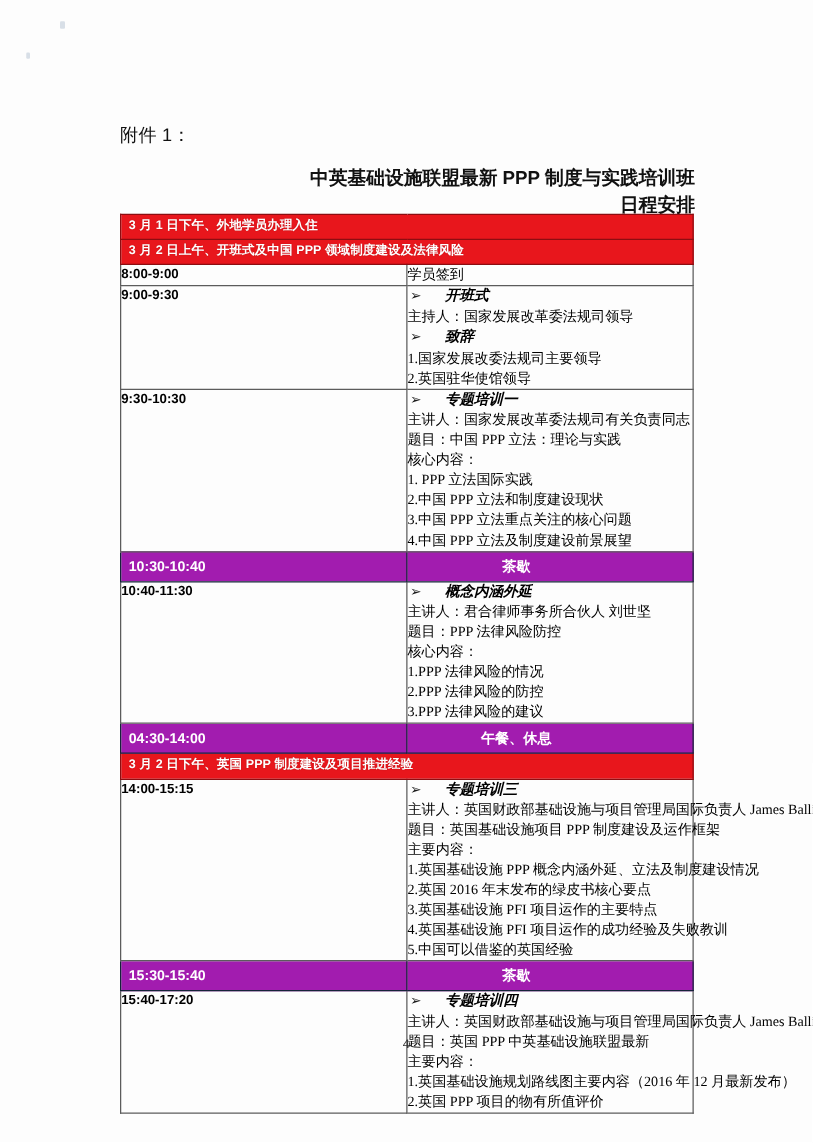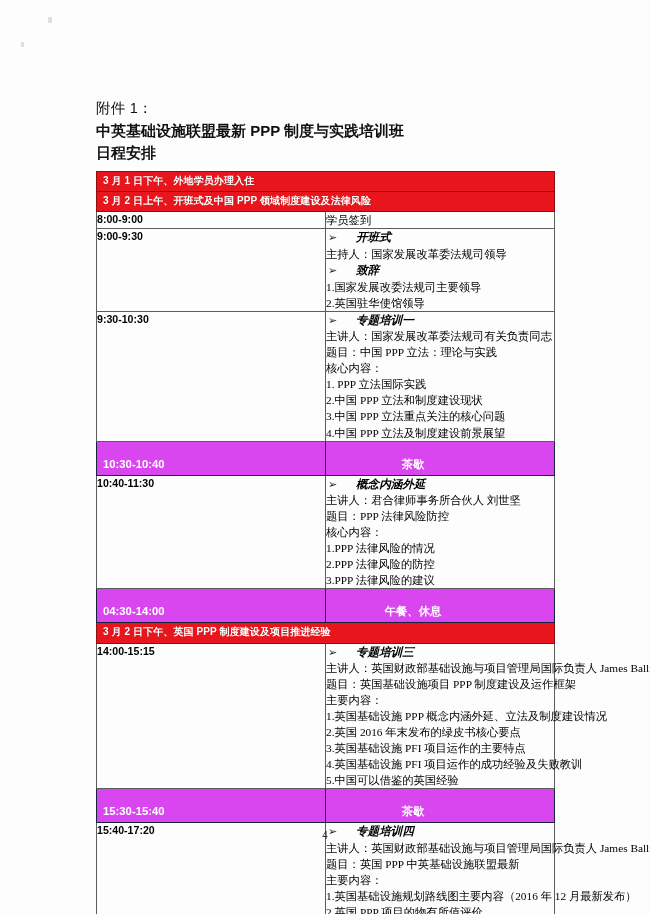--- a/index.html
+++ b/index.html
@@ -37,23 +37,23 @@
     font-family: "Liberation Sans", "DejaVu Sans", sans-serif;
     font-weight: normal;
     font-size: 14.5px;
     letter-spacing: .2px;
     color: #111;
   }
 
   .doc-title {
     position: absolute;
     left: 96px;
-    top: 120px;
+    top: 132px;
     width: 460px;
-    text-align: left;
+    text-align: right;
     font-family: "Liberation Sans", "DejaVu Sans", sans-serif;
     font-weight: bold;
     font-size: 15px;
     line-height: 1.45;
     color: #111;
   }
   .doc-title .line2 { display: block; }
 
   table.schedule {
     position: absolute;
@@ -79,26 +79,26 @@
     font-weight: bold;
     font-size: 10px;
     padding: 2px 4px 3px 6px;
     border-color: #8d0d11;
     letter-spacing: .1px;
     text-shadow: 0 0 1px rgba(0,0,0,.25);
   }
 
   
   tr.break td {
-    background: #d946ef;
+    background: #a21caf;
     color: #ffffff;
     font-family: "Liberation Sans", "DejaVu Sans", sans-serif;
     font-weight: bold;
     font-size: 11.3px;
-    padding: 14px 4px 3px 6px;
+    padding: 4px 4px 3px 6px;
     border-color: #16233a;
   }
   tr.break td.time { text-align: left; }
   tr.break td.desc { text-align: center; padding-right: 60px; }
 
   td.time {
     width: 67px;
     font-family: "Liberation Sans", "DejaVu Sans", sans-serif;
     font-weight: bold;
     font-size: 10.6px;

